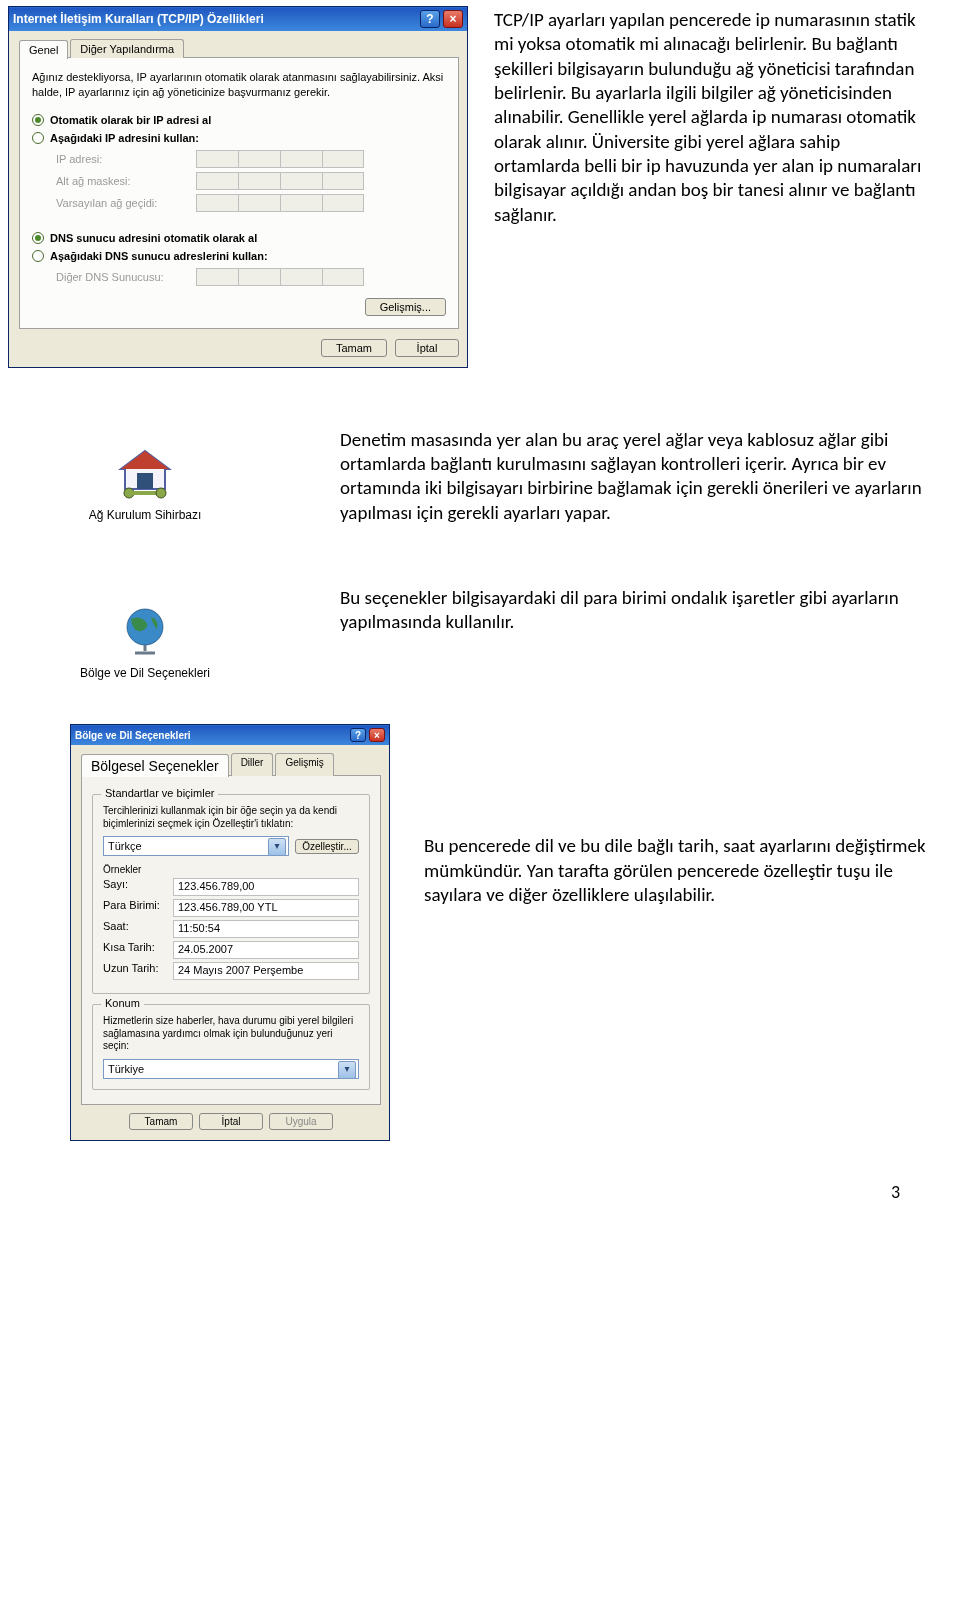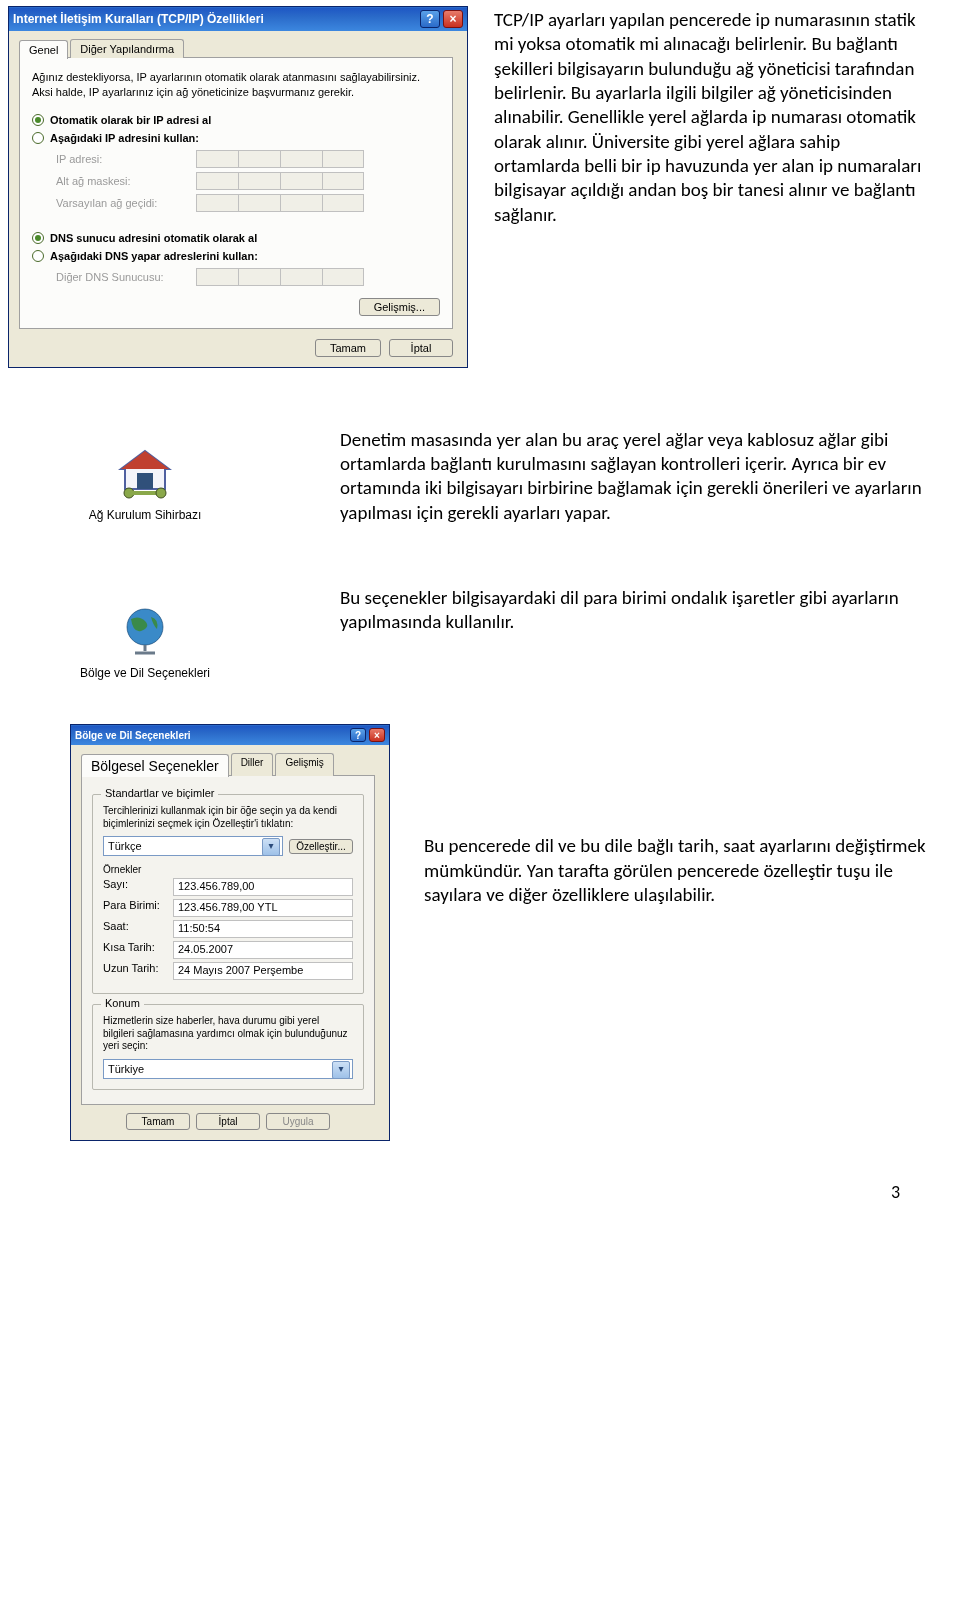--- a/index.html
+++ b/index.html
@@ -20,21 +20,21 @@
     padding: 0 4px; font-weight: bold; font-size: 12px;
   }
   .xp-titlebar .spacer { flex: 1; }
   .xp-titlebtn {
     width: 20px; height: 18px; margin-left: 3px; border-radius: 3px;
     display: inline-flex; align-items: center; justify-content: center;
     font-weight: bold; font-size: 12px; color: #fff;
   }
   .xp-help-btn { background: linear-gradient(#5aa1e8,#2a6ac9); border:1px solid #0a246a; }
   .xp-close-btn { background: linear-gradient(#e87b6a,#c83020); border:1px solid #7a1010; }
-  .xp-body { padding: 8px 14px 10px 10px; font-size: 11px; }
+  .xp-body { padding: 8px 8px 10px 10px; font-size: 11px; }
   .xp-tabs { display:flex; gap:2px; margin-bottom: -1px; position: relative; z-index: 2;}
   .xp-tab {
     background:#ece9d8; border:1px solid #a0a0a0; border-bottom:none;
     padding:3px 9px; border-radius:3px 3px 0 0; font-size:11px;
   }
   .xp-tab.active { background:#fcfcfa; position:relative; top:1px; }
   .xp-panel { border:1px solid #a0a0a0; background:#fcfcfa; padding:12px 12px; }
   .xp-panel.small { background:#f4f3ee; }
   .xp-intro { margin-bottom:14px; line-height:1.35; }
   .xp-radio-row { display:flex; align-items:center; gap:6px; margin:6px 0; font-size:11px;font-weight:bold;}
@@ -155,21 +155,21 @@
             </div>
           </div>
 
           <div style="height:10px;"></div>
           <div class="xp-radio-row">
             <span class="xp-radio selected"></span>
             <span>DNS sunucu adresini otomatik olarak al</span>
           </div>
           <div class="xp-radio-row">
             <span class="xp-radio"></span>
-            <span>Aşağıdaki DNS yapar adreslerini kullan:</span>
+            <span>Aşağıdaki DNS sunucu adreslerini kullan:</span>
           </div>
           <div class="xp-fieldrow disabled">
             <label>Diğer DNS Sunucusu:</label>
             <div class="xp-ip-input">
               <div class="xp-ip-cell"></div>
                 <div class="xp-ip-cell"></div>
                 <div class="xp-ip-cell"></div>
                 <div class="xp-ip-cell"></div>
             </div>
           </div>

